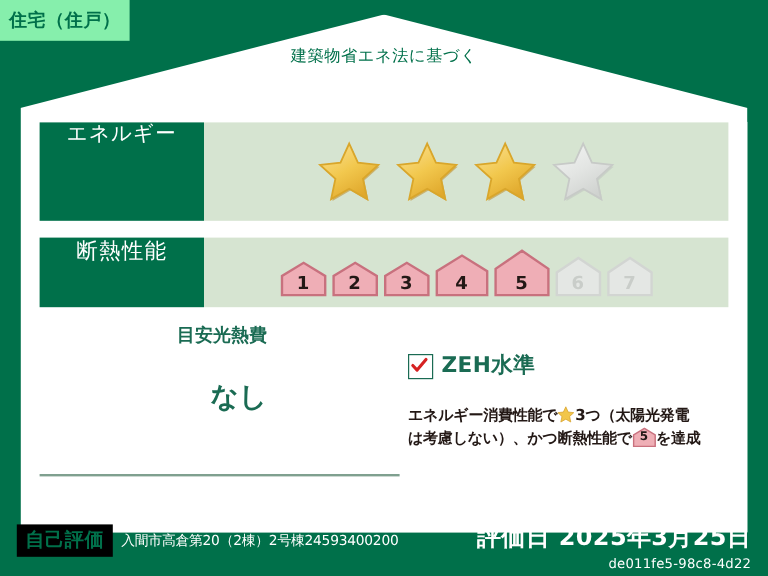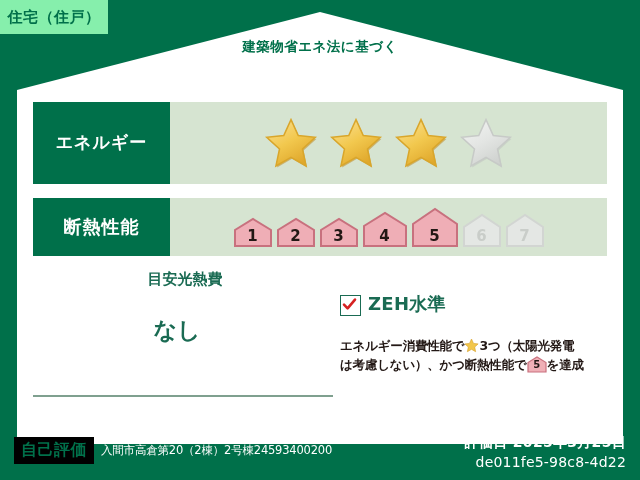--- a/index.html
+++ b/index.html
@@ -23,21 +23,21 @@
   .house-inner{
     position:absolute;left:24px;top:20px;width:592px;height:412px;
     background:#ffffff;
     -webkit-clip-path:polygon(0 72px, 296px 0, 592px 72px, 592px 412px, 0 412px);
     clip-path:polygon(0 72px, 296px 0, 592px 72px, 592px 412px, 0 412px);
   }
 
   
   .title-sub{
     position:absolute;left:0;top:38px;width:640px;text-align:center;
-    font-size:13.5px;font-weight:bold;color:#00704A;letter-spacing:.5px;
+    font-size:13.5px;font-weight:normal;color:#00704A;letter-spacing:.5px;
   }
   .title-main{
     position:absolute;left:0;top:56px;width:640px;text-align:center;
     font-size:25px;font-weight:bold;color:#00704A;letter-spacing:1px;
   }
 
   
   .tag{
     position:absolute;background:#86efac;color:#00704A;
     font-size:15px;font-weight:bold;display:flex;align-items:center;
@@ -45,22 +45,22 @@
   }
   .tag-left{left:0;top:0;width:108px;height:34px;}
   .tag-right{right:0;top:0;width:144px;height:34px;}
 
   
   .row{position:absolute;display:flex;align-items:stretch;}
   .row-energy{left:33px;top:102px;width:574px;height:82px;}
   .row-insul {left:33px;top:198px;width:574px;height:58px;}
 
   .row-key{
-    background:#00704A;color:#ffffff;font-weight:bold;
-    display:flex;flex-direction:column;align-items:center;justify-content:center;
+    background:#00704A;color:#ffffff;font-weight:normal;
+    display:flex;flex-direction:column;align-items:center;
     line-height:1.28;letter-spacing:1px;flex:0 0 137px;
   }
   .row-energy .row-key{font-size:17px;}
   .row-insul  .row-key{font-size:18px;}
   .row-val{
     flex:1;background:#D6E4D1;display:flex;align-items:center;
     justify-content:center;
   }
 
   
@@ -80,21 +80,21 @@
   
   .cost-head{
     position:absolute;left:26px;top:262px;width:318px;height:18px;
     display:flex;align-items:center;gap:8px;flex-direction:column;
   }
   .cost-head .ln{flex:1;height:2px;background:#1A6B53;}
   .cost-head .tx{
     font-size:15px;font-weight:bold;color:#1A6B53;white-space:nowrap;
   }
   .cost-val{
-    position:absolute;left:18px;top:315px;width:318px;text-align:center;
+    position:absolute;left:40px;top:315px;width:318px;text-align:center;
     font-size:23px;font-weight:bold;color:#1A6B53;
   }
 
   
   .zeh{position:absolute;left:340px;top:292px;width:275px;}
   .zeh-head{display:flex;align-items:flex-end;gap:7px;}
   .zeh-box{
     width:19px;height:19px;border:1.6px solid #1A6B53;background:#fff;
     position:relative;flex:0 0 auto;
   }
@@ -115,22 +115,22 @@
   .divider{position:absolute;left:33px;top:395px;width:300px;height:2px;background:#7FA08F;}
 
   
   .foot-left{position:absolute;left:14px;top:437px;display:flex;align-items:center;gap:7px;}
   .badge{
     background:#000000;color:#00704A;font-size:16px;font-weight:bold;
     padding:3px 7px;letter-spacing:.5px;
   }
   .addr{color:#ffffff;font-size:11.5px;letter-spacing:-.2px;}
   .foot-right{position:absolute;right:14px;top:434px;text-align:right;color:#ffffff;}
-  .eval-date{font-size:14px;font-weight:bold;letter-spacing:.3px;}
-  .eval-id{font-size:14px;margin-top:2px;letter-spacing:.2px;}
+  .eval-date{font-size:20px;font-weight:bold;letter-spacing:.3px;}
+  .eval-id{font-size:11px;margin-top:2px;letter-spacing:.2px;}
 </style>
 </head>
 <body>
 
 <div id="label">
 
   <div class="house">
     <div class="house-inner"></div>
   </div>
 

